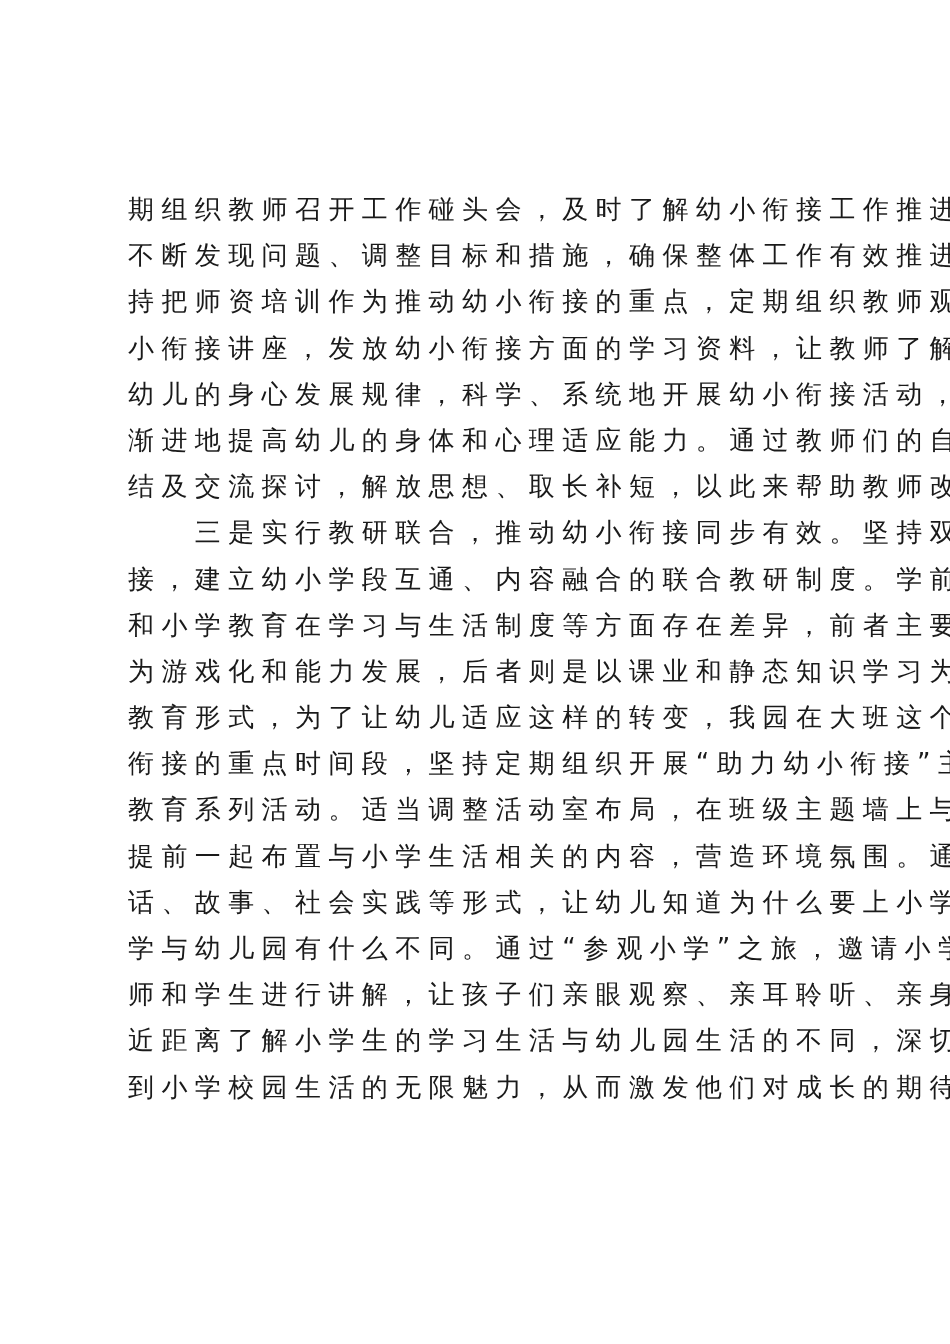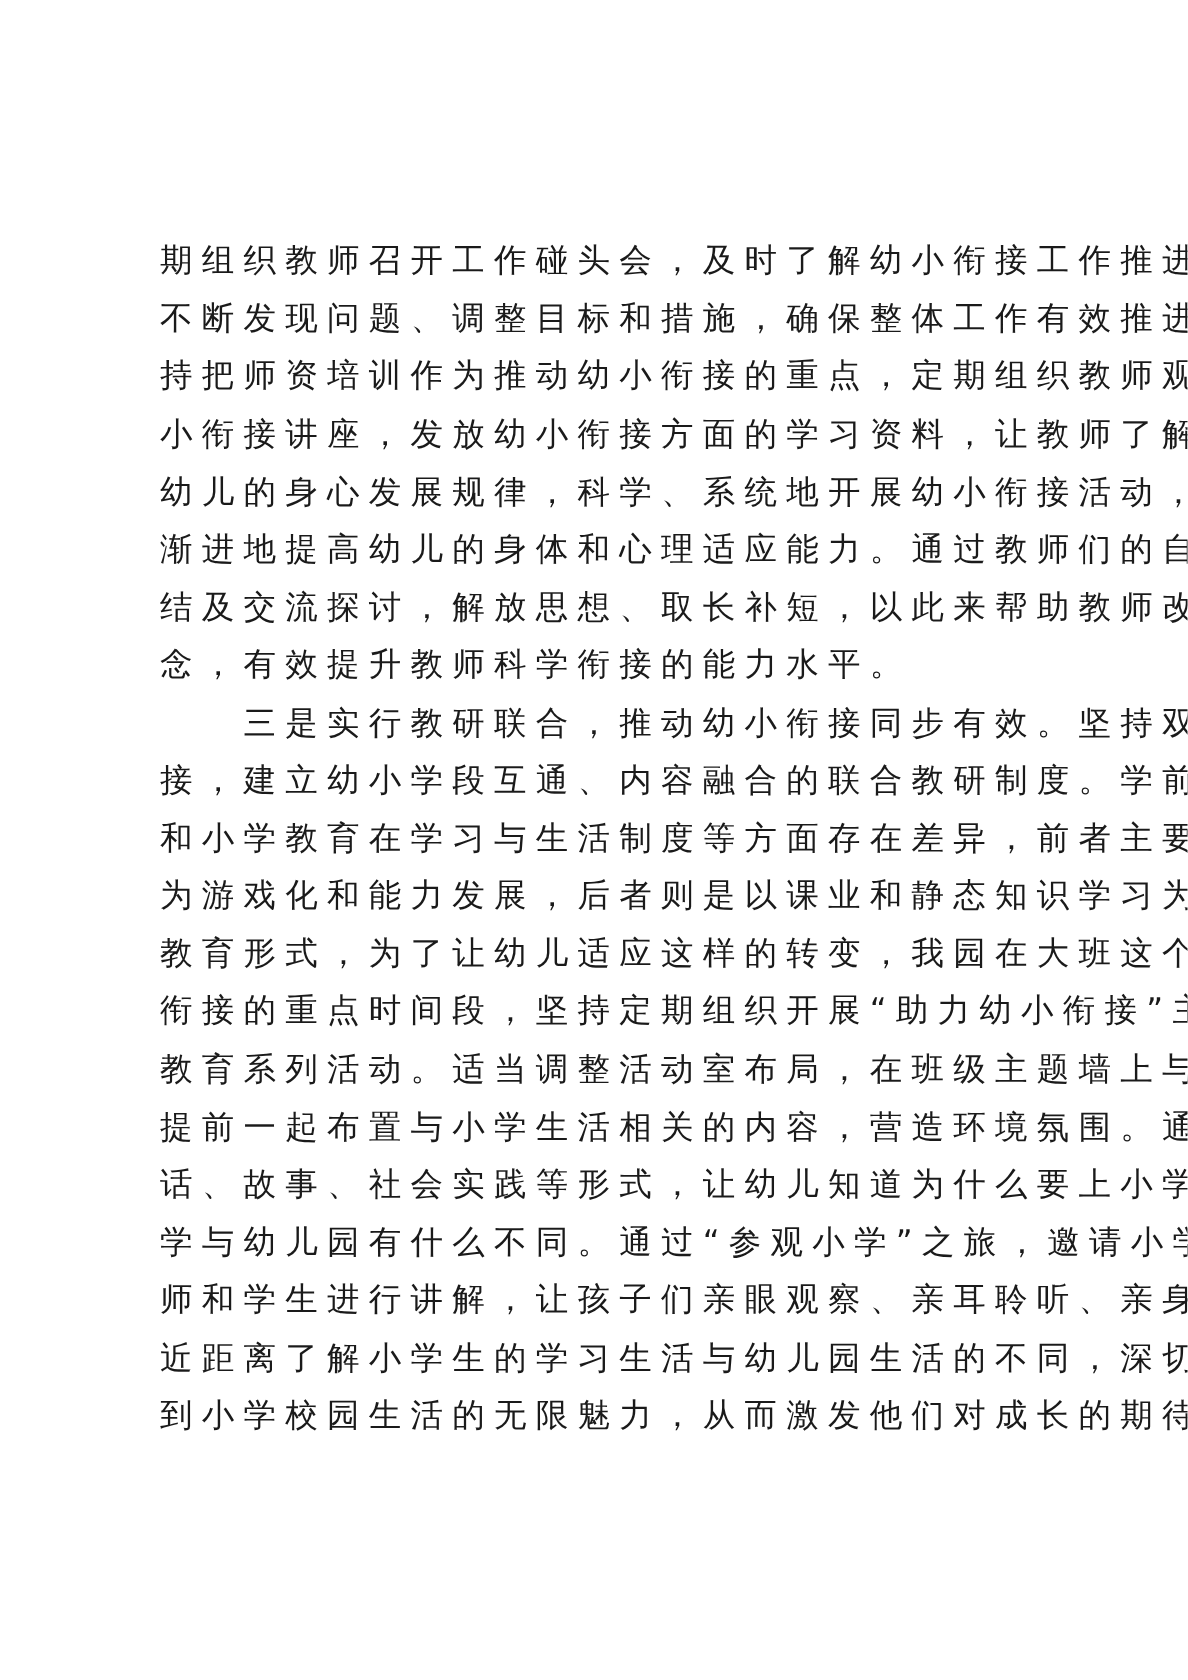--- a/index.html
+++ b/index.html
@@ -43,21 +43,20 @@
 
 <div class="page">
   <div class="body-text">
     <div class="line">期组织教师召开工作碰头会，及时了解幼小衔接工作推进情况，</div>
     <div class="line">不断发现问题、调整目标和措施，确保整体工作有效推进。坚</div>
     <div class="line">持把师资培训作为推动幼小衔接的重点，定期组织教师观看幼</div>
     <div class="line">小衔接讲座，发放幼小衔接方面的学习资料，让教师了解大班</div>
     <div class="line">幼儿的身心发展规律，科学、系统地开展幼小衔接活动，循序</div>
     <div class="line">渐进地提高幼儿的身体和心理适应能力。通过教师们的自我总</div>
     <div class="line">结及交流探讨，解放思想、取长补短，以此来帮助教师改变理</div>
-    <div class="line">念，有效提升教师科学衔接的能力水平。</div>
     <div class="line">　　三是实行教研联合，推动幼小衔接同步有效。坚持双向衔</div>
     <div class="line">接，建立幼小学段互通、内容融合的联合教研制度。学前教育</div>
     <div class="line">和小学教育在学习与生活制度等方面存在差异，前者主要表现</div>
     <div class="line">为游戏化和能力发展，后者则是以课业和静态知识学习为主的</div>
     <div class="line">教育形式，为了让幼儿适应这样的转变，我园在大班这个幼小</div>
     <div class="line">衔接的重点时间段，坚持定期组织开展“助力幼小衔接”主题</div>
     <div class="line">教育系列活动。适当调整活动室布局，在班级主题墙上与幼儿</div>
     <div class="line">提前一起布置与小学生活相关的内容，营造环境氛围。通过谈</div>
     <div class="line">话、故事、社会实践等形式，让幼儿知道为什么要上小学、小</div>
     <div class="line">学与幼儿园有什么不同。通过“参观小学”之旅，邀请小学教</div>

